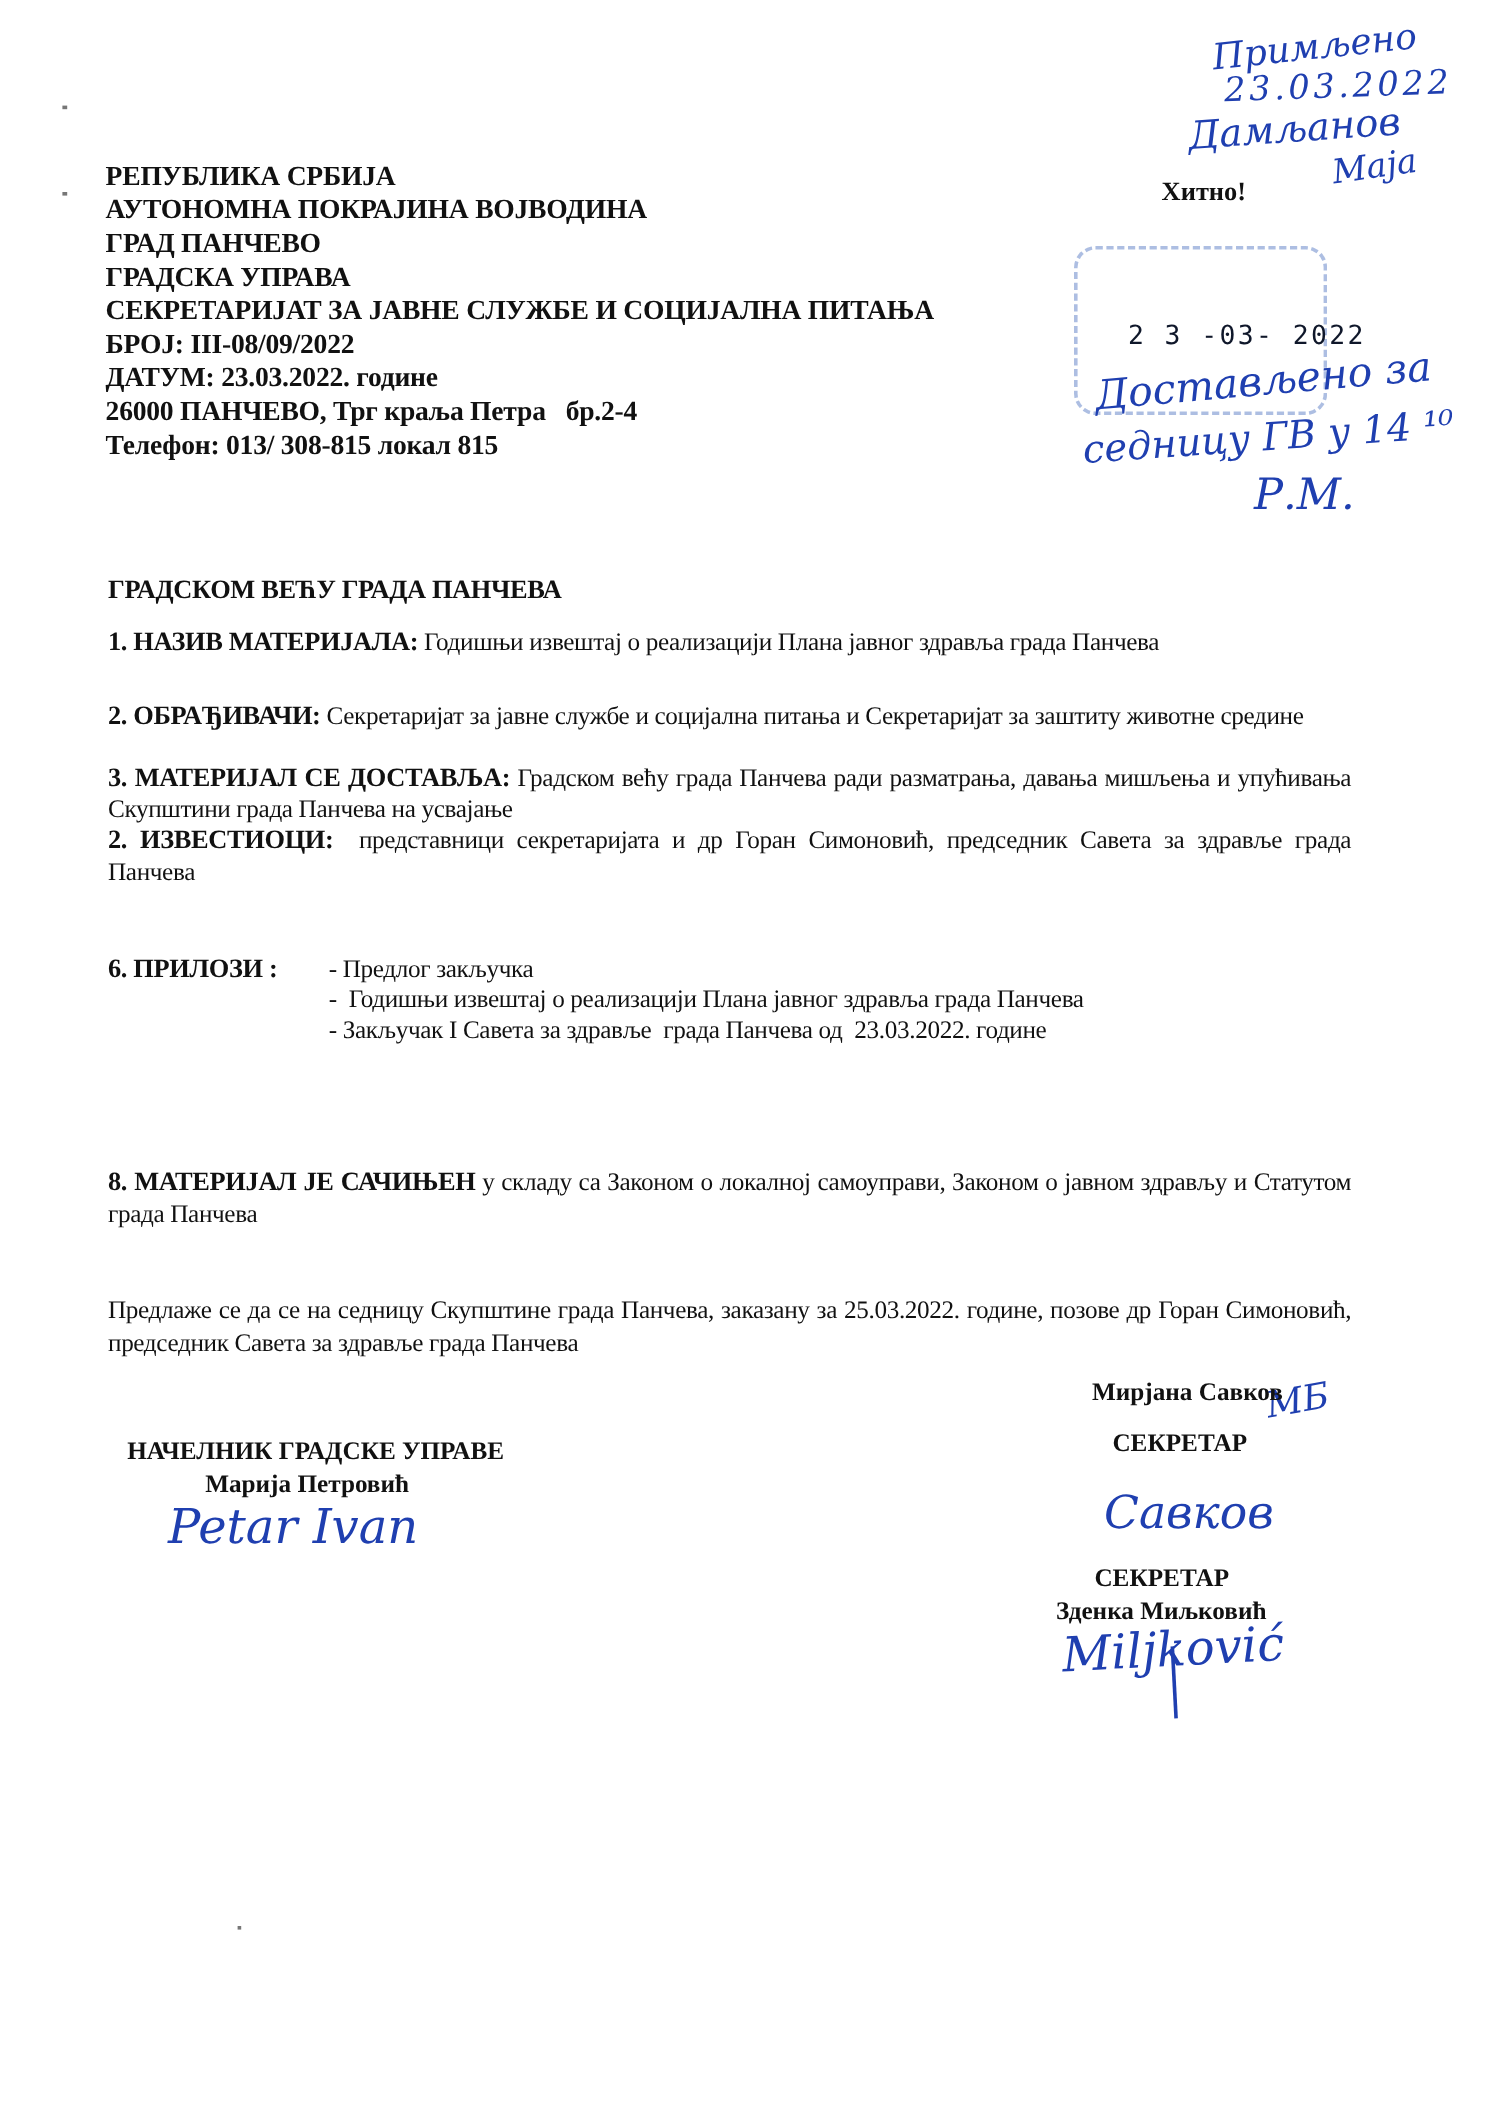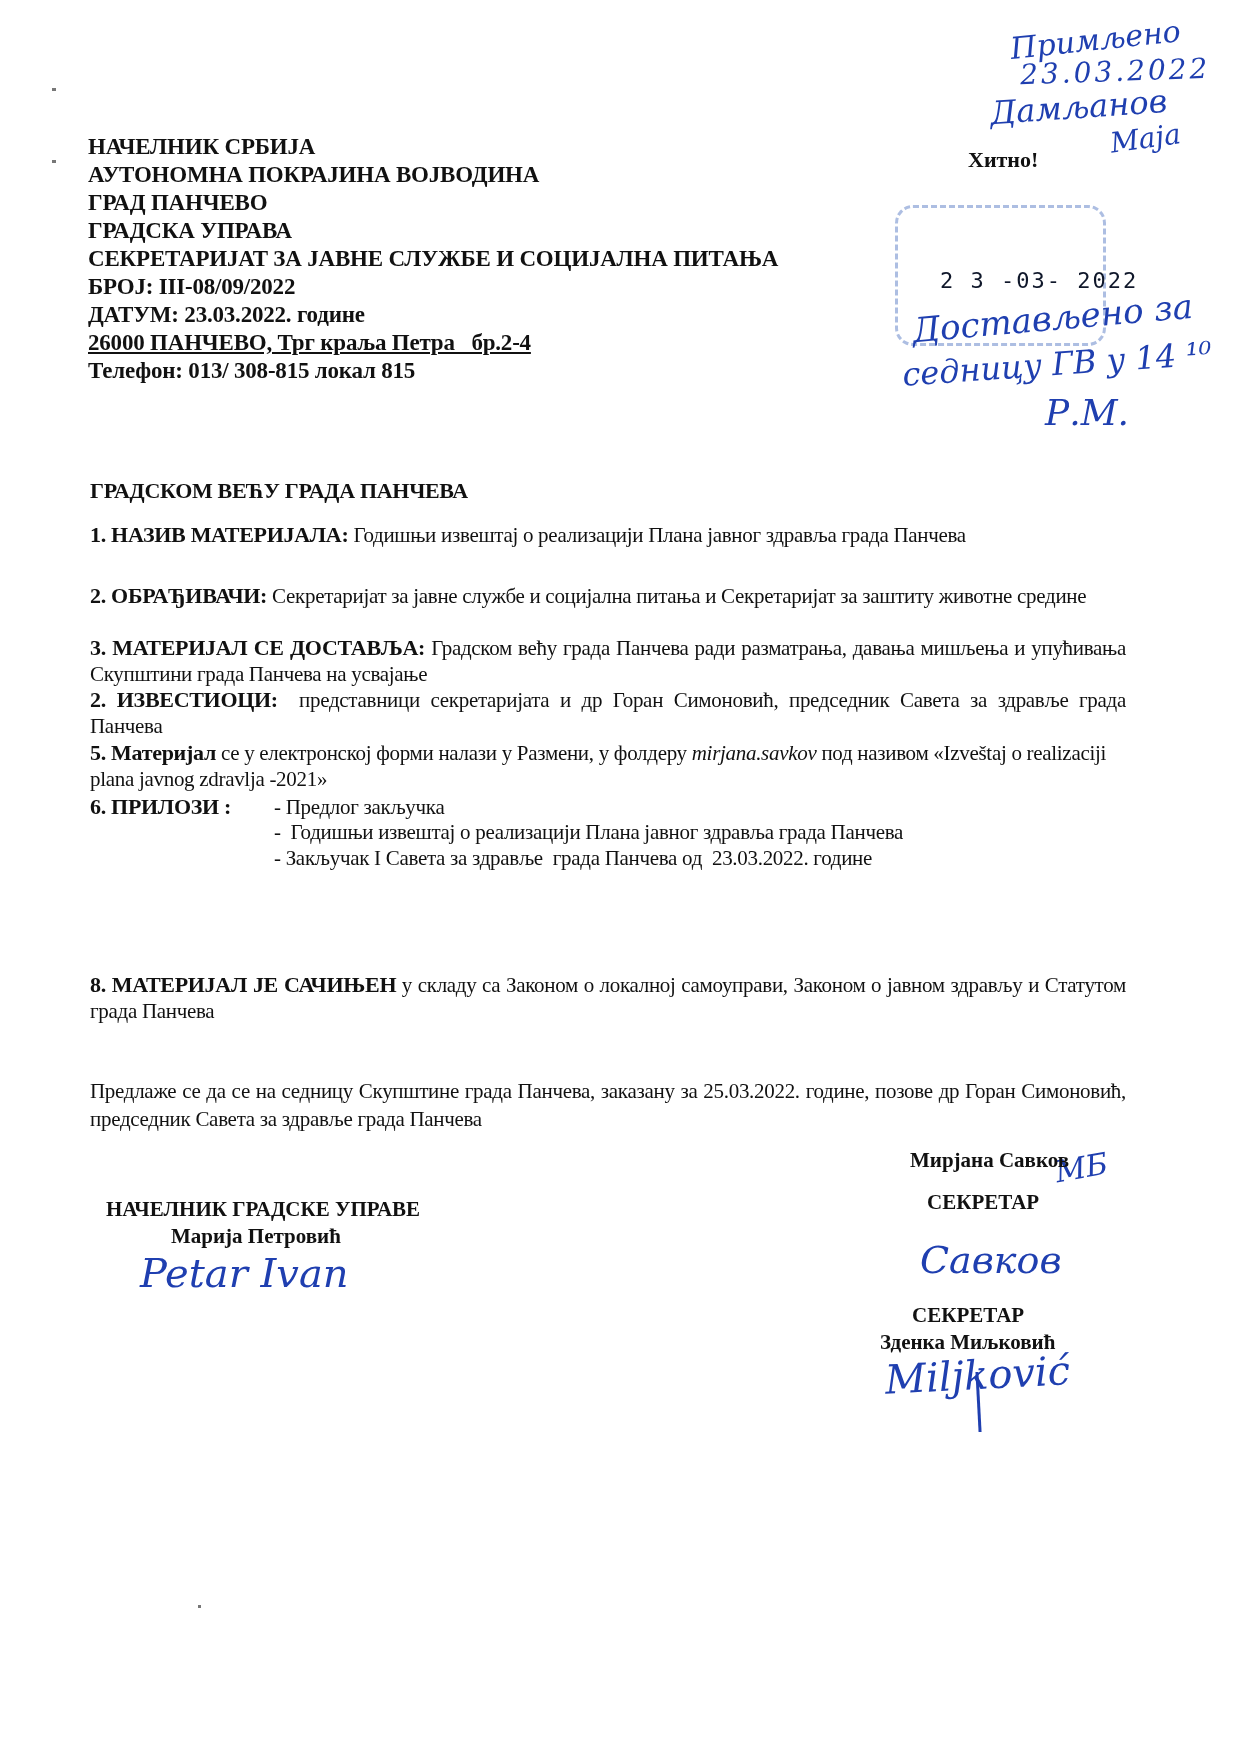--- a/index.html
+++ b/index.html
@@ -27,28 +27,28 @@
 </head>
 <body>
 
 <div class="page">
 
   <div class="speck" style="left:52px;top:88px;"></div>
   <div class="speck" style="left:52px;top:160px;"></div>
   <div class="speck" style="left:198px;top:1605px;width:3px;"></div>
 
   <div class="abs" style="left:88px;top:133px;">
-    <div class="hdr-line">НАЧЕЛНИК СРБИЈА</div>
+    <div class="hdr-line">РЕПУБЛИКА СРБИЈА</div>
     <div class="hdr-line">АУТОНОМНА ПОКРАЈИНА ВОЈВОДИНА</div>
     <div class="hdr-line">ГРАД ПАНЧЕВО</div>
     <div class="hdr-line">ГРАДСКА УПРАВА</div>
     <div class="hdr-line">СЕКРЕТАРИЈАТ ЗА ЈАВНЕ СЛУЖБЕ И СОЦИЈАЛНА ПИТАЊА</div>
     <div class="hdr-line">БРОЈ: III-08/09/2022</div>
     <div class="hdr-line">ДАТУМ: 23.03.2022. године</div>
-    <div class="hdr-line" style="white-space:pre;text-decoration:underline;">26000 ПАНЧЕВО, Трг краља Петра   бр.2-4</div>
+    <div class="hdr-line" style="white-space:pre;">26000 ПАНЧЕВО, Трг краља Петра   бр.2-4</div>
     <div class="hdr-line">Телефон: 013/ 308-815 локал 815</div>
   </div>
 
   <div class="abs urgent" style="left:968px;top:147px;">Хитно!</div>
 
   <div class="abs hand" style="left:1010px;top:22px;font-size:30px;transform:rotate(-6deg);">Примљено</div>
   <div class="abs hand" style="left:1020px;top:55px;font-size:28px;letter-spacing:3px;transform:rotate(-2deg);">23.03.2022</div>
   <div class="abs hand" style="left:990px;top:88px;font-size:32px;transform:rotate(-4deg);">Дамљанов</div>
   <div class="abs hand" style="left:1110px;top:122px;font-size:28px;transform:rotate(-8deg);">Маја</div>
 
@@ -69,23 +69,20 @@
   </div>
 
   <div class="item body-text justify" style="top:635px;">
     <span class="label">3. МАТЕРИЈАЛ СЕ ДОСТАВЉА:</span><span> Градском већу града Панчева ради разматрања, давања мишљења и упућивања Скупштини града Панчева на усвајање</span>
   </div>
 
   <div class="item body-text justify" style="top:687px;">
     <span class="label" style="white-space:pre;">2. ИЗВЕСТИОЦИ:</span><span style="white-space:pre-wrap;">  представници секретаријата и др Горан Симоновић, председник Савета за здравље града Панчева</span>
   </div>
 
-  <div class="item body-text" style="top:740px;">
-    <span class="label">5. Материјал</span><span> се у електронској форми налази у Размени, у фолдеру </span><span class="italic">mirjana.savkov</span><span> под називом «Izveštaj o realizaciji plana javnog zdravlja -2021»</span>
-  </div>
 
   <div class="abs body-text" style="left:90px;top:794px;">
     <span class="label bold" style="font-size:22px;">6. ПРИЛОЗИ :</span>
   </div>
   <div class="abs body-text" style="left:274px;top:794px;white-space:pre;">- Предлог закључка</div>
   <div class="abs body-text" style="left:274px;top:819px;white-space:pre;">-  Годишњи извештај о реализацији Плана јавног здравља града Панчева</div>
   <div class="abs body-text" style="left:274px;top:845px;white-space:pre;">- Закључак I Савета за здравље  града Панчева од  23.03.2022. године</div>
 
 
   <div class="item body-text justify" style="top:972px;">

